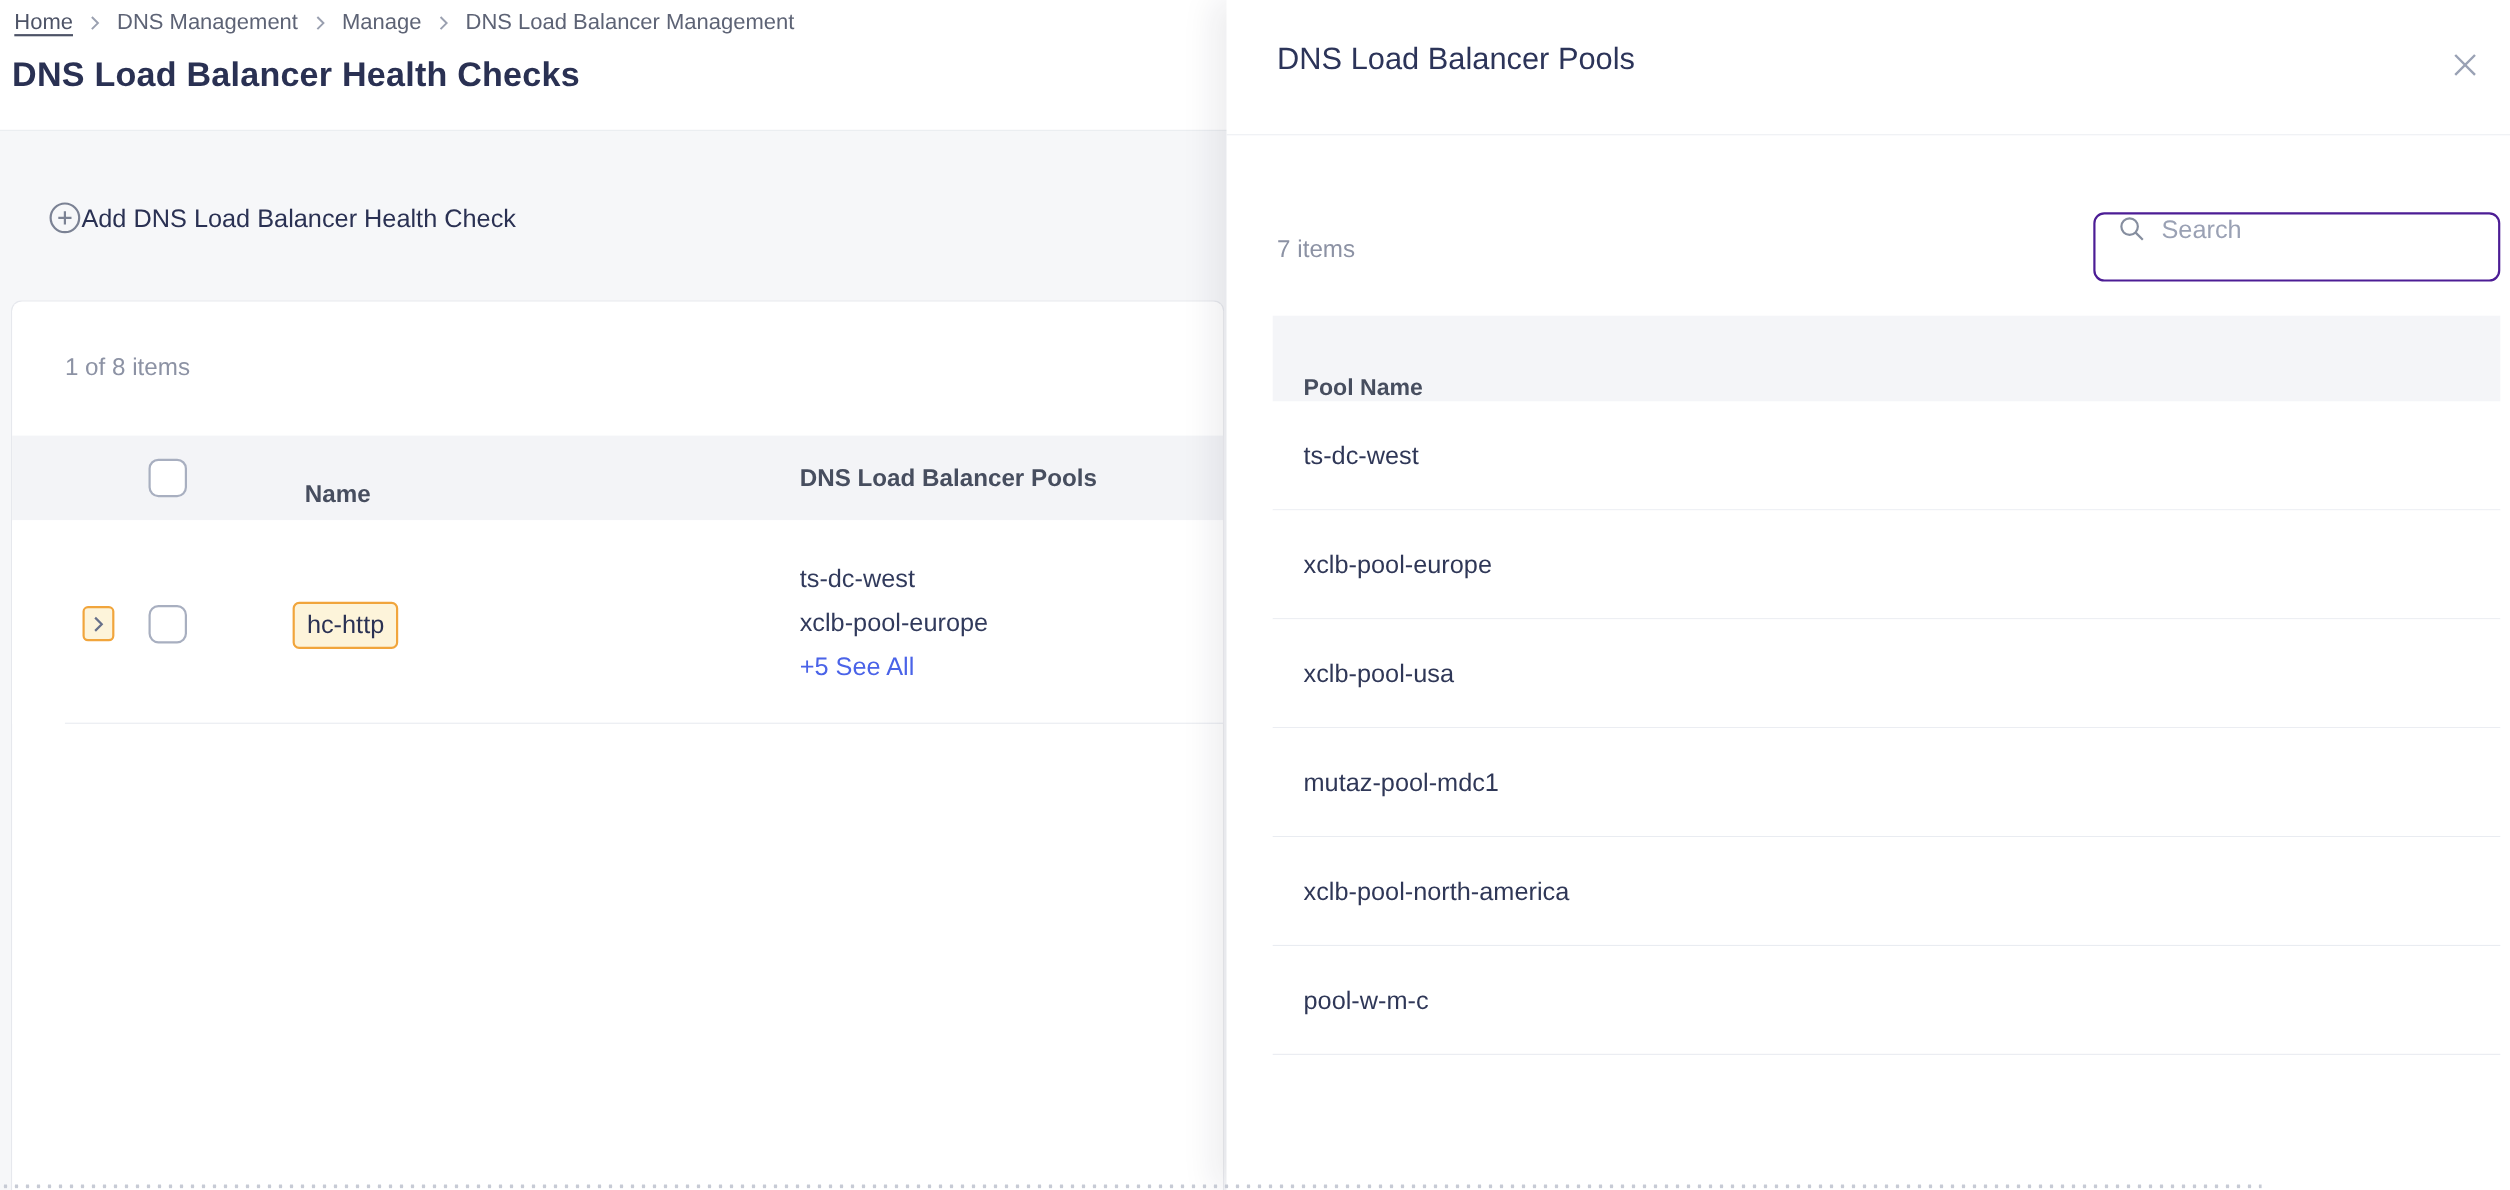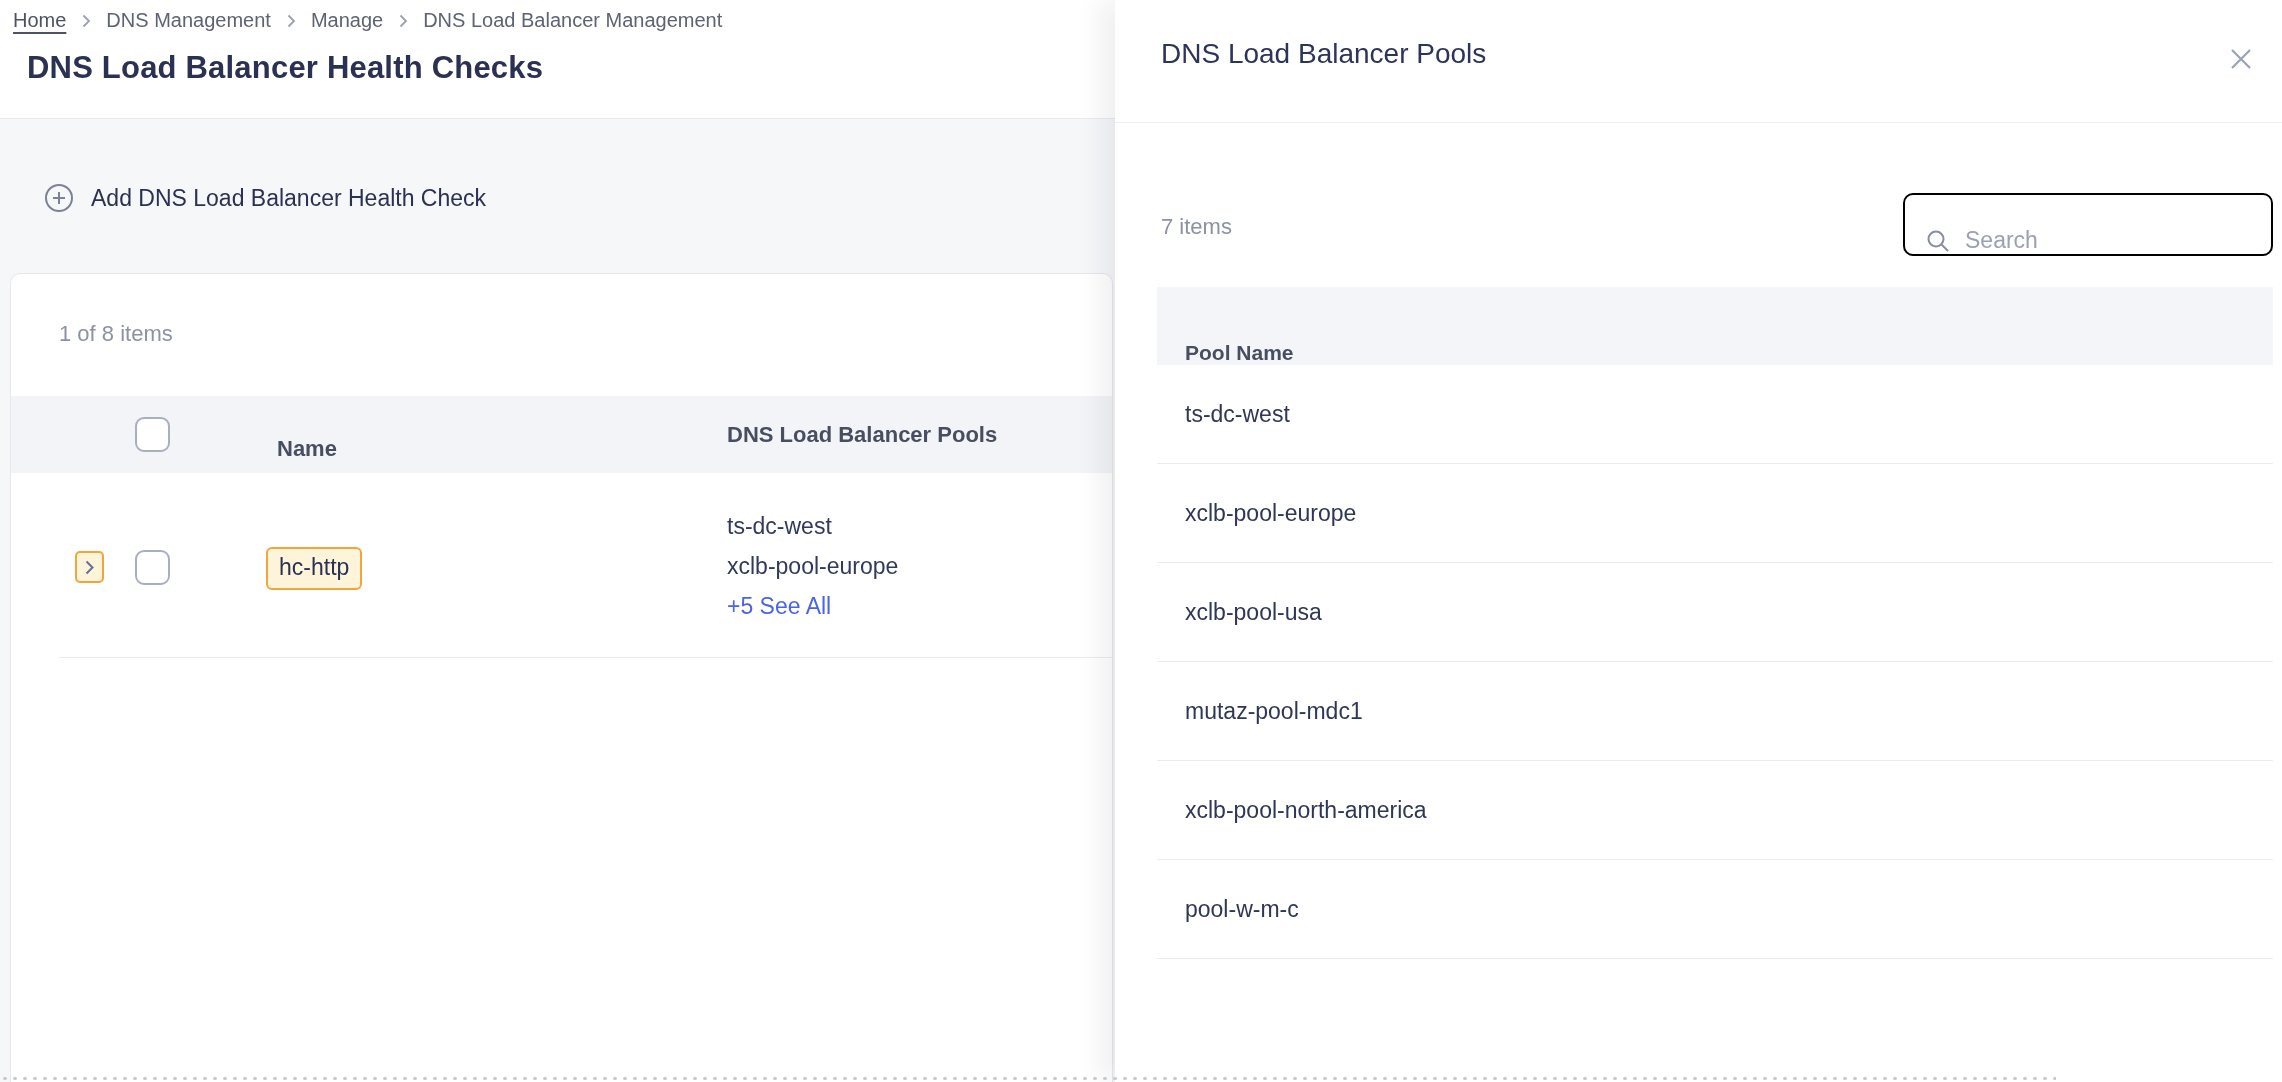--- a/index.html
+++ b/index.html
@@ -8,27 +8,27 @@
   #app { position:relative; width:2056px; height:1082px; background:#ffffff; }
 
   
   .breadcrumb { position:absolute; top:9px; left:13px; display:flex; align-items:center; gap:15px;
                 font-size:20px; color:#5d6375; white-space:nowrap; }
   .crumb { color:#5d6375; cursor:pointer; }
   .crumb.home { text-decoration:underline; text-underline-offset:5px; color:#4d5366; }
   .crumb-sep { display:flex; align-items:center; }
   .crumb-sep svg { stroke:#9aa0b0; }
 
-  .page-title { position:absolute; top:50px; left:27px; font-size:31px; font-weight:600;
+  .page-title { position:absolute; top:50px; left:11px; font-size:31px; font-weight:600;
                 color:#2a3153; letter-spacing:.2px; }
 
   .top-divider { position:absolute; top:118px; left:0; width:100%; height:1px; background:#e8eaef; }
   .gray-bg { position:absolute; top:119px; left:0; width:100%; height:963px; background:#f6f7f9; }
 
-  .add-btn { position:absolute; top:183px; left:44px; display:flex; align-items:center; gap:17px;
+  .add-btn { position:absolute; top:183px; left:44px; display:flex; align-items:center; gap:0;
              background:none; border:none; cursor:pointer;
              font-family:inherit; font-size:23px; font-weight:500; color:#2a3153; }
   .add-btn svg { display:block; }
 
   .card { position:absolute; top:273px; left:10px; width:1103px; height:809px;
           background:#ffffff; border:1px solid #e6e8ed; border-bottom:none;
           border-radius:10px 10px 0 0; }
   .card-count { position:absolute; top:47px; left:48px; font-size:22px; color:#8c92a4; }
 
   .thead { position:absolute; top:122px; left:0; width:100%; height:77px; background:#f3f4f7;
@@ -63,22 +63,22 @@
   .drawer-title { position:absolute; top:38px; left:46px; font-size:28px; font-weight:500; color:#2c3459; }
   .drawer-close { position:absolute; top:42px; right:24px; width:34px; height:34px;
                   display:flex; align-items:center; justify-content:center;
                   background:none; border:none; cursor:pointer; }
   .drawer-close svg { stroke:#9aa2b5; }
   .drawer-head-divider { position:absolute; top:122px; left:0; width:100%; height:1px; background:#edeff3; }
 
   .drawer-count { position:absolute; top:214px; left:46px; font-size:22px; color:#8c92a4; }
 
   .search-box { position:absolute; top:193px; left:788px; width:370px; height:63px;
-                border:2px solid #000000; border-radius:10px; background:#fff;
-                display:flex; align-items:flex-end; padding:0 16px 0 20px; gap:14px; }
+                border:2px solid #4c1d95; border-radius:10px; background:#fff;
+                display:flex; align-items:flex-start; padding:0 16px 0 20px; gap:14px; }
   .search-box svg { flex:0 0 auto; stroke:#868e9f; }
   .search-box input { flex:1; border:none; outline:none; background:transparent;
                       font-family:inherit; font-size:23px; color:#3a4258; min-width:0; }
   .search-box input::placeholder { color:#9aa1b4; }
 
   .pool-table { position:absolute; top:287px; left:42px; width:1116px; }
   .pool-thead { height:78px; background:#f4f5f8; display:flex; align-items:flex-end; padding-left:28px;
                 font-size:21px; font-weight:700; color:#474e5f; }
   .pool-row { height:99px; display:flex; align-items:center; padding-left:28px;
               border-bottom:1px solid #e9ecf1; font-size:23px; color:#2f3757; background:#fff; }

